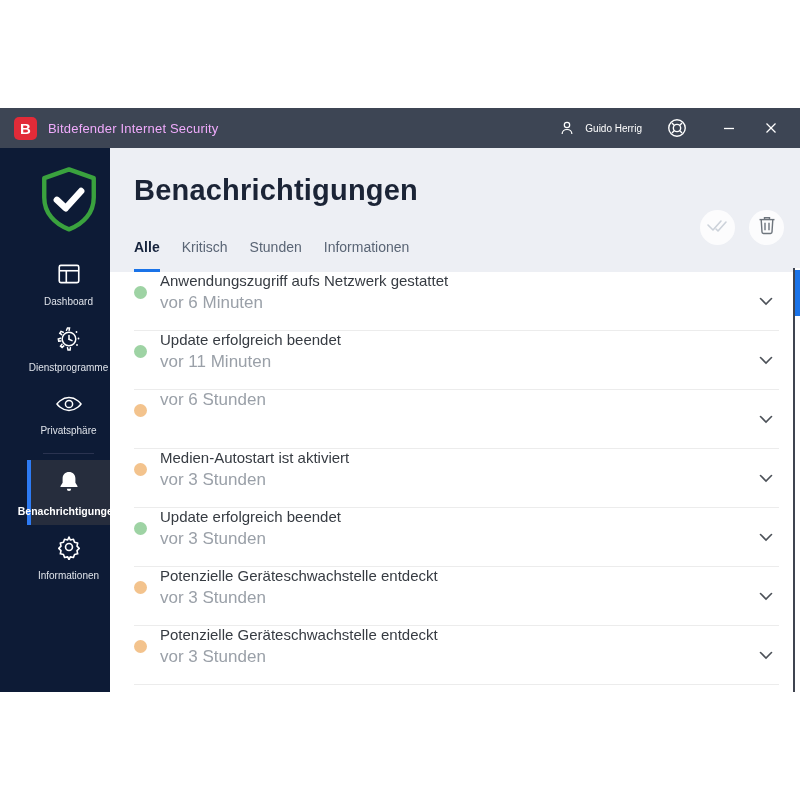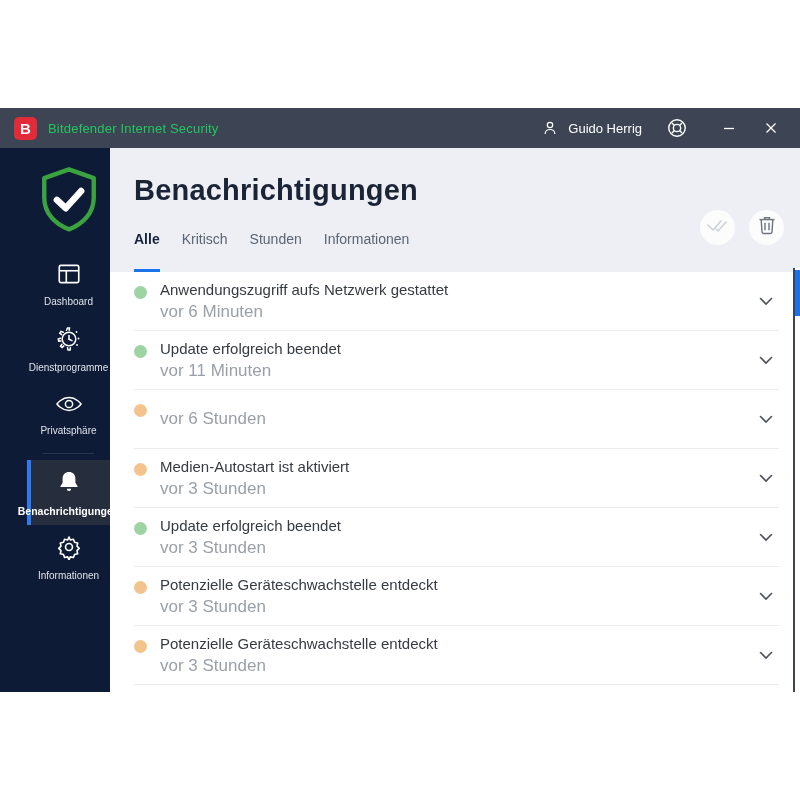--- a/index.html
+++ b/index.html
@@ -4,24 +4,24 @@
 <style>
   * { margin:0; padding:0; box-sizing:border-box; }
   html,body { width:800px; height:800px; background:#ffffff; font-family:"Liberation Sans", sans-serif; overflow:hidden; }
 
   .window { position:absolute; top:108px; left:0; width:800px; height:584px; }
 
   
   .topbar { height:40px; background:#3d4554; display:flex; align-items:center; padding:0 16px 0 14px; }
   .logo { width:23px; height:23px; background:#e22b38; border-radius:5px; color:#fff; font-weight:bold;
           font-size:15px; display:flex; align-items:center; justify-content:center; margin-right:11px; }
-  .app-title { color:#22c55e; font-size:13px; letter-spacing:.2px; }
+  .app-title { color:#f0abfc; font-size:13px; letter-spacing:.2px; }
   .topbar-spacer { flex:1; }
   .account { display:flex; align-items:center; gap:9px; color:#fff; margin-right:24px; cursor:default; }
-  .account-name { font-size:13px; color:#ffffff; }
+  .account-name { font-size:10px; color:#ffffff; }
   .tb-icon { display:flex; align-items:center; justify-content:center; }
   .support-btn { margin-right:28px; }
   .win-btn { color:#ffffff; width:26px; height:26px; display:flex; align-items:center; justify-content:center; }
   .minimize-btn { margin-right:16px; }
 
   
   .content { display:flex; height:544px; }
 
   
   .sidebar { width:110px; background:#0d1b36; display:flex; flex-direction:column; align-items:stretch; flex-shrink:0;padding-left:27px; }
@@ -31,30 +31,30 @@
   .side-label { font-size:10px; color:#dfe3ea; text-align:center; }
   .side-divider { height:1px; background:#2a3350; margin:6px 16px; }
   .side-item.active { background:#262d3d; border-left:4px solid #2d7bf4; }
   .side-item.active .side-label { color:#ffffff; font-weight:bold; font-size:10.5px; }
 
   
   .main { flex:1; position:relative; background:#ffffff; }
   .main-header { background:#edeff4; height:124px; position:relative; padding:26px 24px 0 24px; }
   .page-title { font-size:29px; font-weight:bold; color:#1b2436; letter-spacing:.2px; }
   .tabs { position:absolute; left:24px; bottom:0; display:flex; gap:22px; }
-  .tab { font-size:14px; color:#5a6575; padding-bottom:22px; border-bottom:3px solid transparent; cursor:pointer; }
+  .tab { font-size:14px; color:#5a6575; padding-bottom:14px; border-bottom:3px solid transparent; cursor:pointer; }
   .tab.active { color:#16233c; font-weight:bold; border-bottom-color:#1a73e8; }
   .header-actions { position:absolute; right:16px; top:62px; display:flex; gap:14px; }
   .action-circle { width:35px; height:35px; border-radius:50%; background:#fcfcfd; display:flex;
                    align-items:center; justify-content:center; cursor:pointer; }
 
   
   .list { position:absolute; top:124px; left:0; right:7px; bottom:0; overflow:hidden; background:#fff; }
   .row { height:59px; margin:0 14px 0 24px; border-bottom:1px solid #ececec; display:flex;
-         align-items:center; cursor:pointer; position:relative; }
+         cursor:pointer; position:relative; }
   .dot { width:13px; height:13px; border-radius:50%; align-self:flex-start; margin-top:14px; margin-right:13px; flex-shrink:0; }
   .dot.success { background:#9ed3a4; }
   .dot.warning { background:#f3c38d; }
   .row-text { display:flex; flex-direction:column; gap:4px; }
   .row-title { font-size:15px; color:#363b42; }
   .row-time { font-size:17px; color:#9aa0a8; }
   .row-chevron { margin-left:auto; padding-right:6px; display:flex; align-items:center; }
 
   
   .scroll-gutter { position:absolute; right:0; top:120px; bottom:0; width:7px; background:#ffffff;

